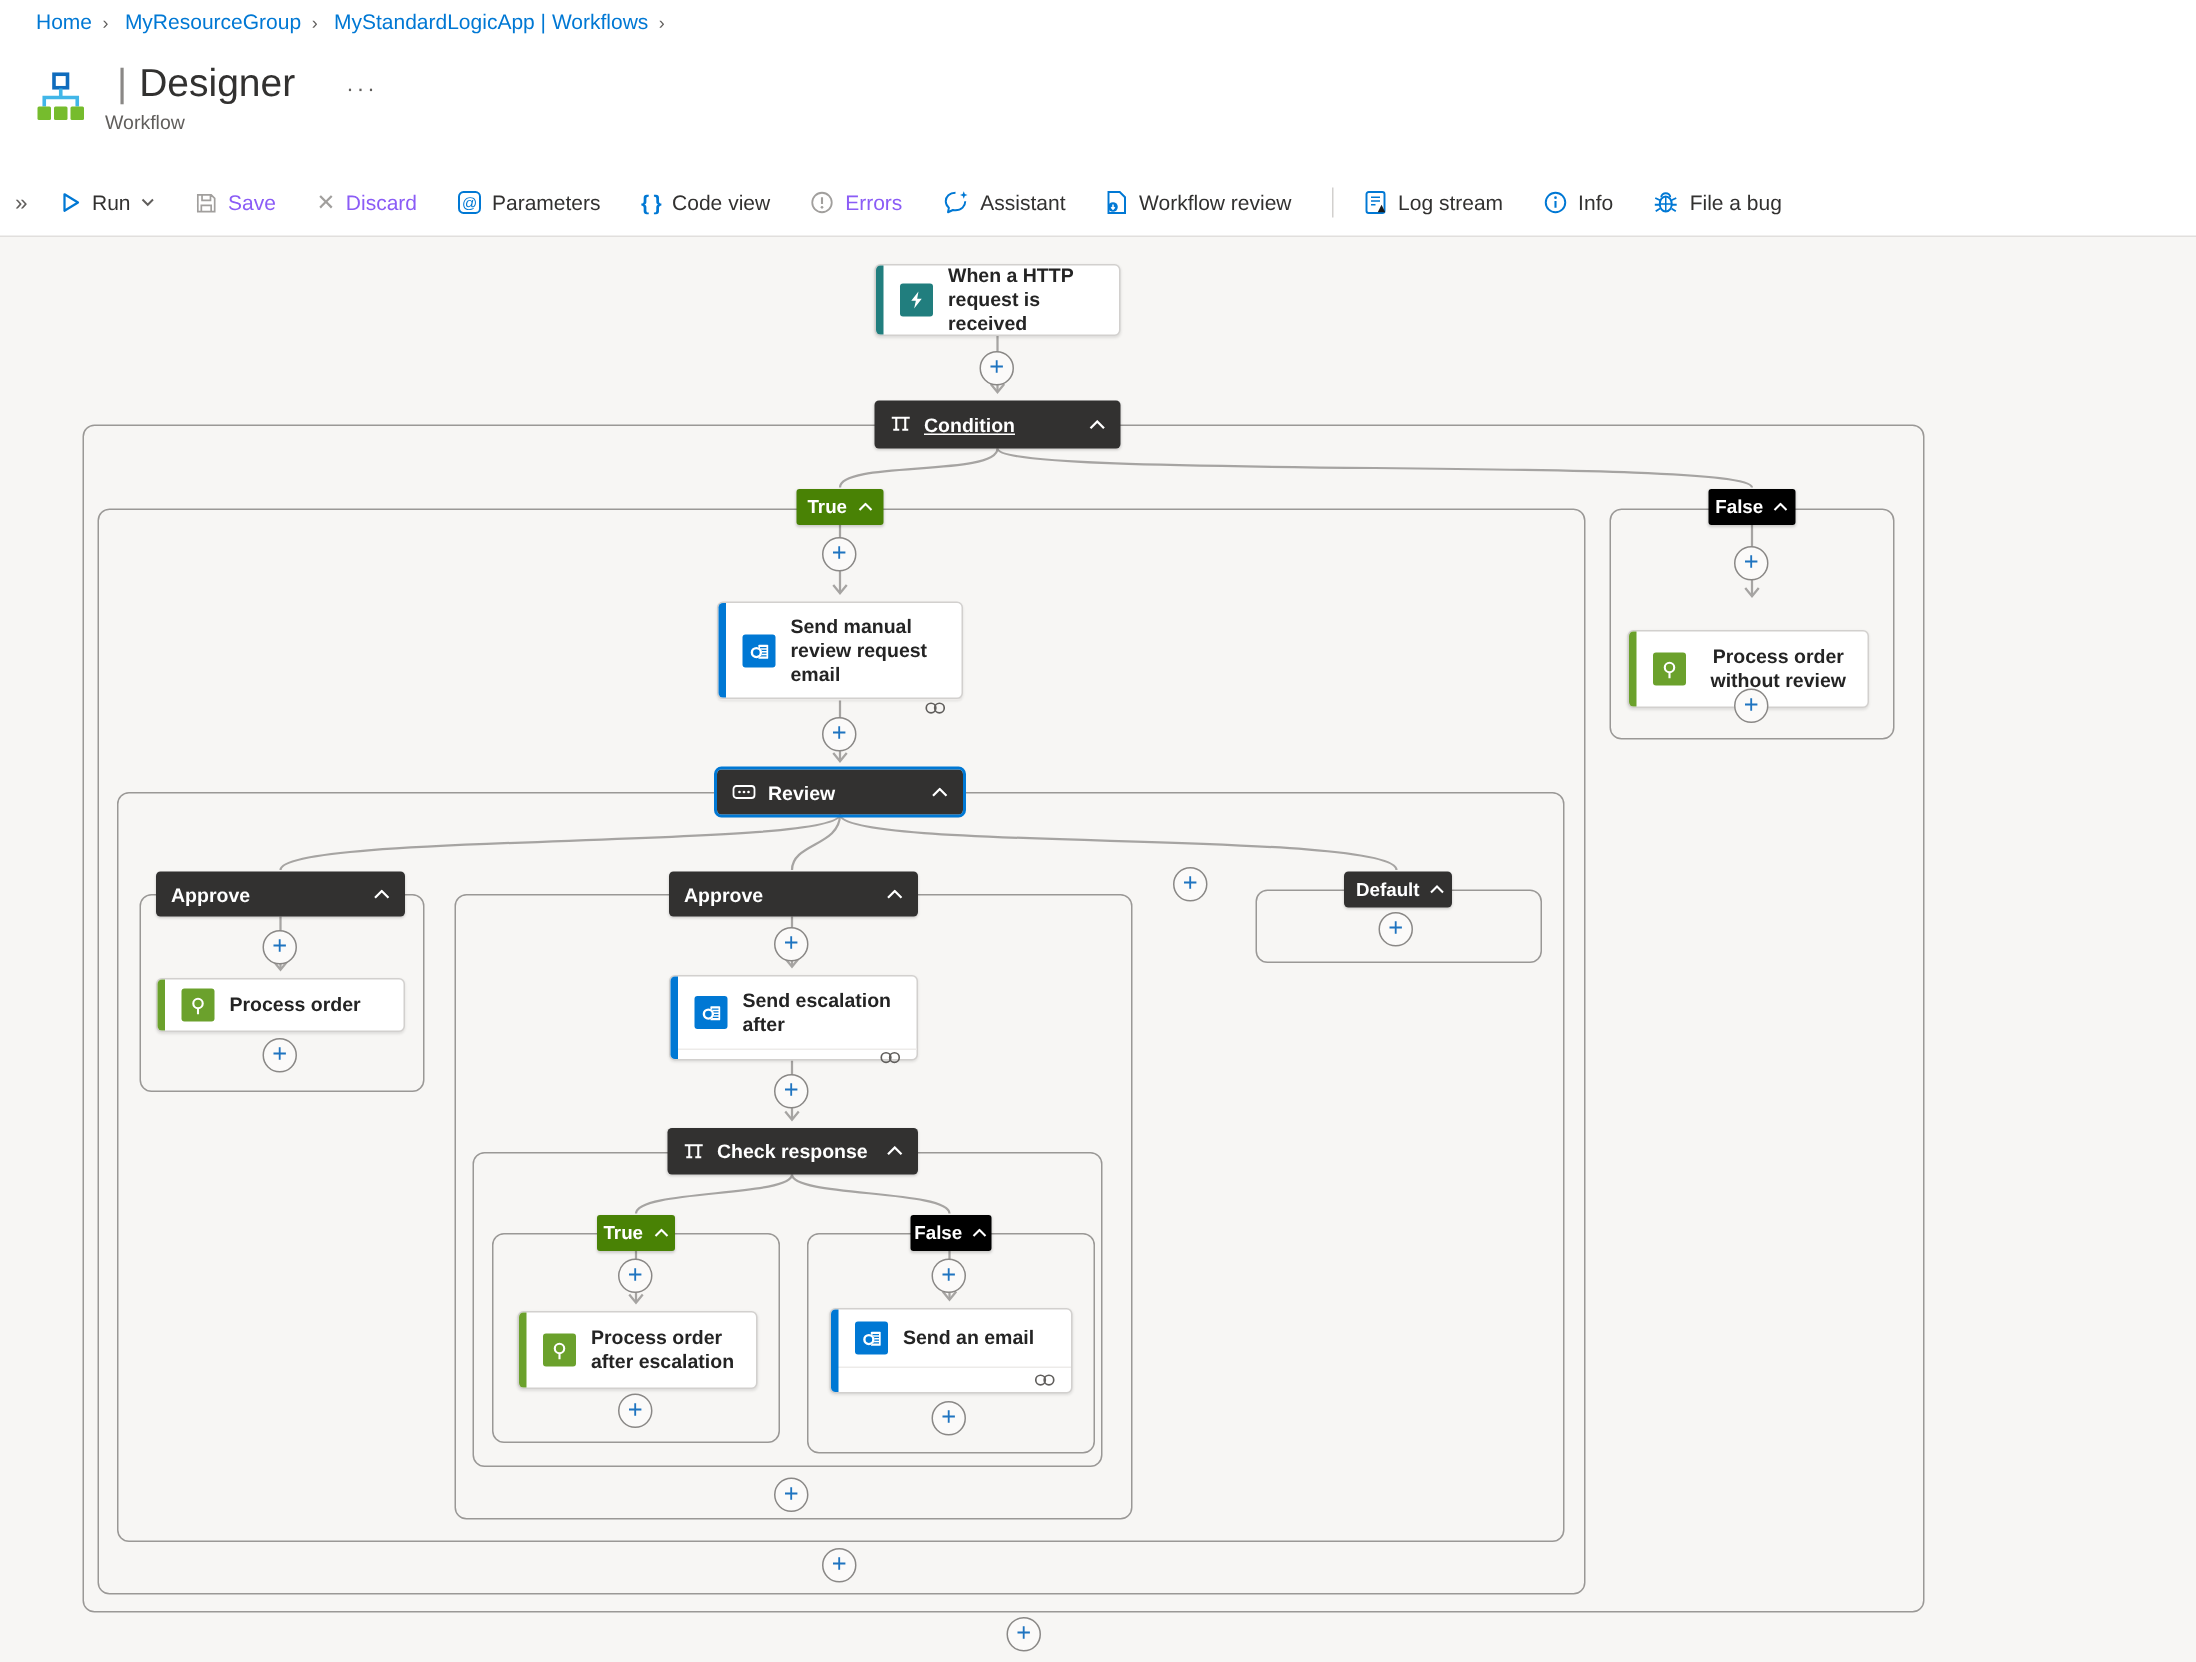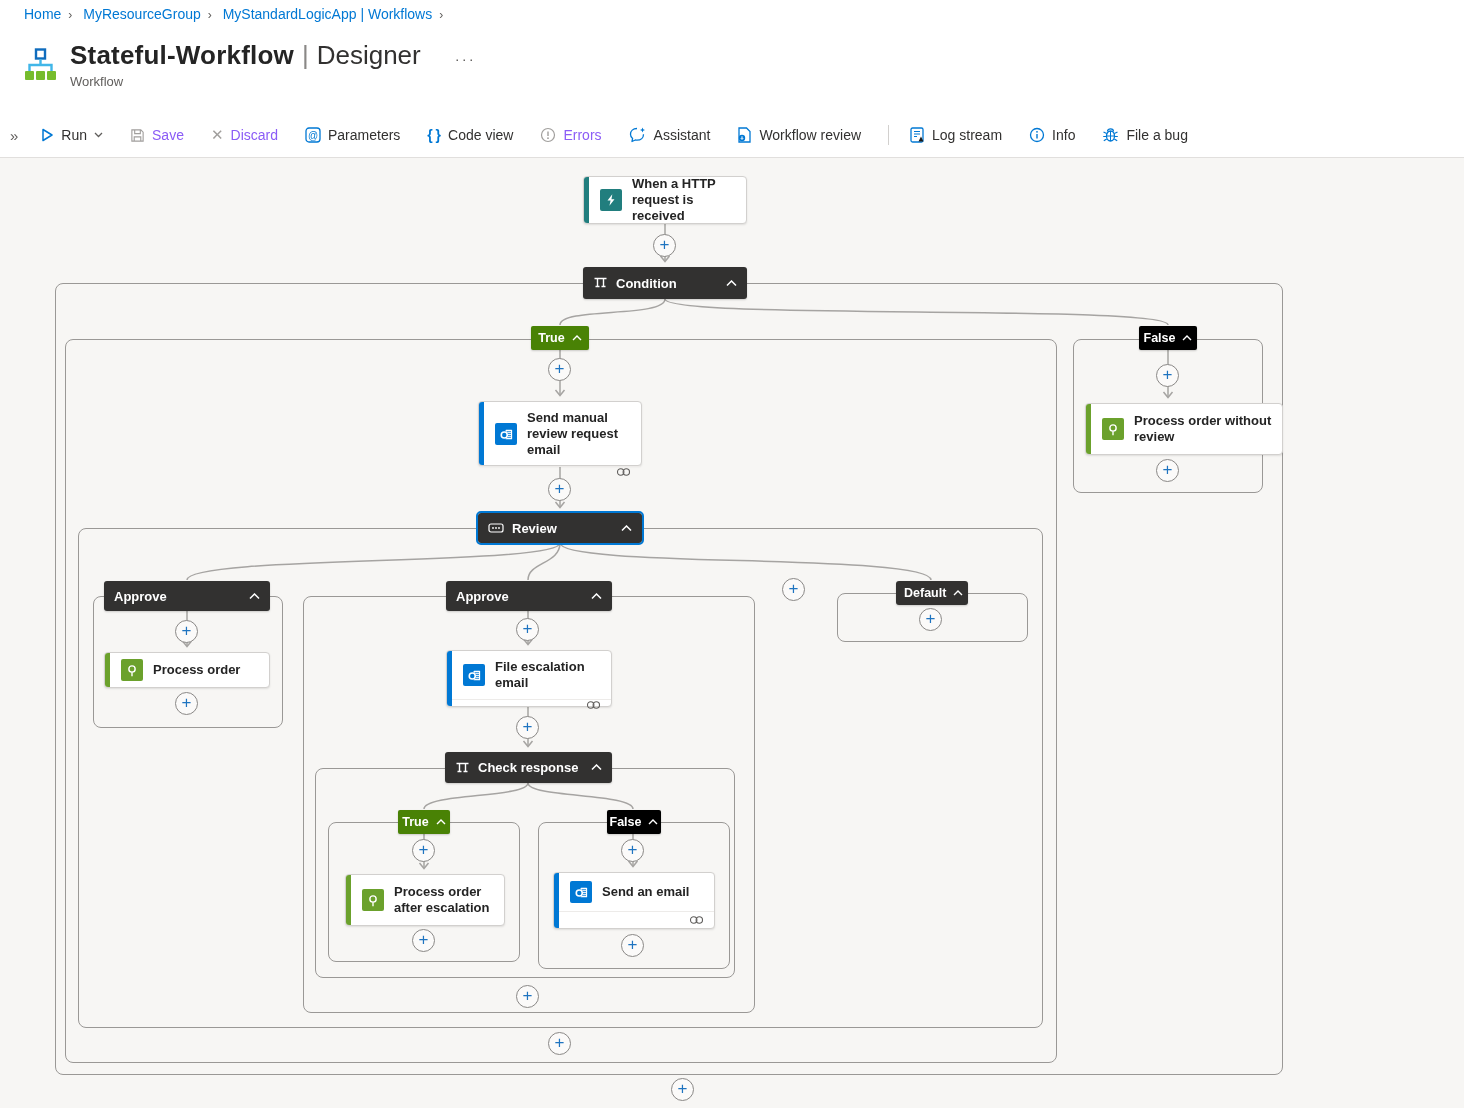--- a/index.html
+++ b/index.html
@@ -79,21 +79,20 @@
     <svg width="32" height="36" viewBox="0 0 32 36">
       <rect x="12" y="1.5" width="9" height="9" fill="none" stroke="#0f6cbd" stroke-width="2.4"></rect>
       <path d="M16.5 11 V17 M5.5 23 V17 H27.5 V23" stroke="#41b6e8" stroke-width="2.4" fill="none"></path>
       <rect x="1" y="23" width="9" height="9" rx="1" fill="#76bc2d"></rect>
       <rect x="12" y="23" width="9" height="9" rx="1" fill="#76bc2d"></rect>
       <rect x="23" y="23" width="9" height="9" rx="1" fill="#76bc2d"></rect>
     </svg>
   </span>
   <div>
     <div class="ph-title-row">
-      <span class="ph-title">Stateful-Workflow</span>
       <span class="ph-pipe">|</span>
       <span class="ph-mode">Designer</span>
       <span class="ph-more">···</span>
     </div>
     <div class="ph-sub">Workflow</div>
   </div>
 </div>
 
 <div class="toolbar">
   <span class="tb-expand">»</span>
@@ -241,21 +240,21 @@
         <svg width="14" height="14" viewBox="0 0 16 16">
             <path d="M9.5 1.5 L4 8.5 H7.5 L6.2 14.5 L12 7 H8.5 Z" fill="#fff"></path>
           </svg>
       </span>
       <span class="nlabel">When a HTTP request is received</span>
     </div>
   </div>
 
   <div class="plus" style="left:653px; top:76px;"></div>
 
-  <div class="dark-hdr" style="left:583px; top:109px; width:164px; height:32px;">
+  <div class="dark-hdr" style="left:583px; top:109px; width:164px; height:32px;text-decoration:underline;">
     <span class="hicon">
       <svg width="15" height="12" viewBox="0 0 15 12">
           <path d="M1.5 1.5 H13.5 M4.5 1.5 V9.5 M10.5 1.5 V9.5 M2.5 9.5 H6.5 M8.5 9.5 H12.5" stroke="#fff" stroke-width="1.4" fill="none"></path>
         </svg>
     </span>
     <span>Condition</span>
     <span class="chev">
         <svg width="11" height="7" viewBox="0 0 11 7">
           <path d="M1 5.5 L5.5 1 L10 5.5" stroke="#fff" stroke-width="1.5" fill="none"></path>
         </svg>
@@ -346,21 +345,21 @@
     <span class="strip" style="background:#0078d4;"></span>
     <div class="nrow">
       <span class="nicon" style="background:#0078d4;">
         <svg width="15" height="15" viewBox="0 0 16 16">
             <rect x="7" y="3" width="7" height="10" rx="0.6" fill="#fff"></rect>
             <path d="M8.2 5 H12.8 M8.2 7 H12.8 M8.2 9 H12.8 M8.2 11 H12.8" stroke="#0078d4" stroke-width="0.9"></path>
             <circle cx="5.6" cy="8.6" r="4" fill="#0078d4"></circle>
             <circle cx="5.6" cy="8.6" r="3.2" fill="none" stroke="#fff" stroke-width="1.7"></circle>
           </svg>
       </span>
-      <span class="nlabel">File escalation email</span>
+      <span class="nlabel">Send escalation after</span>
     </div>
     <div class="nfooter">
       <svg width="15" height="10" viewBox="0 0 15 10">
           <circle cx="4.7" cy="5" r="3.2" fill="none" stroke="#605e5c" stroke-width="1.1"></circle>
           <circle cx="10.3" cy="5" r="3.2" fill="none" stroke="#605e5c" stroke-width="1.1"></circle>
         </svg>
     </div>
   </div>
   <div class="plus" style="left:516px; top:558px;"></div>
 
@@ -444,21 +443,21 @@
   <div class="plus" style="left:548px; top:874px;"></div>
   <div class="plus" style="left:671px; top:920px;"></div>
 
   <div class="badge red" style="left:1139px; top:168px; width:58px; height:24px;">
     <span>False</span>
     <svg width="10" height="6" viewBox="0 0 10 6">
         <path d="M1 5 L5 1 L9 5" stroke="#fff" stroke-width="1.4" fill="none"></path>
       </svg>
   </div>
   <div class="plus" style="left:1156px; top:206px;"></div>
-  <div class="node" style="left:1085px; top:245px; width:198px; height:52px;">
+  <div class="node" style="left:1085px; top:262px; width:161px; height:52px;text-align:center;">
     <span class="strip" style="background:#6ba12c;"></span>
     <div class="nrow">
       <span class="nicon" style="background:#6ba12c;">
         <svg width="14" height="15" viewBox="0 0 16 16">
             <circle cx="8" cy="6.3" r="3.6" fill="none" stroke="#fff" stroke-width="1.6"></circle>
             <path d="M8 10 V14.5" stroke="#fff" stroke-width="1.6"></path>
           </svg>
       </span>
       <span class="nlabel">Process order without review</span>
     </div>

